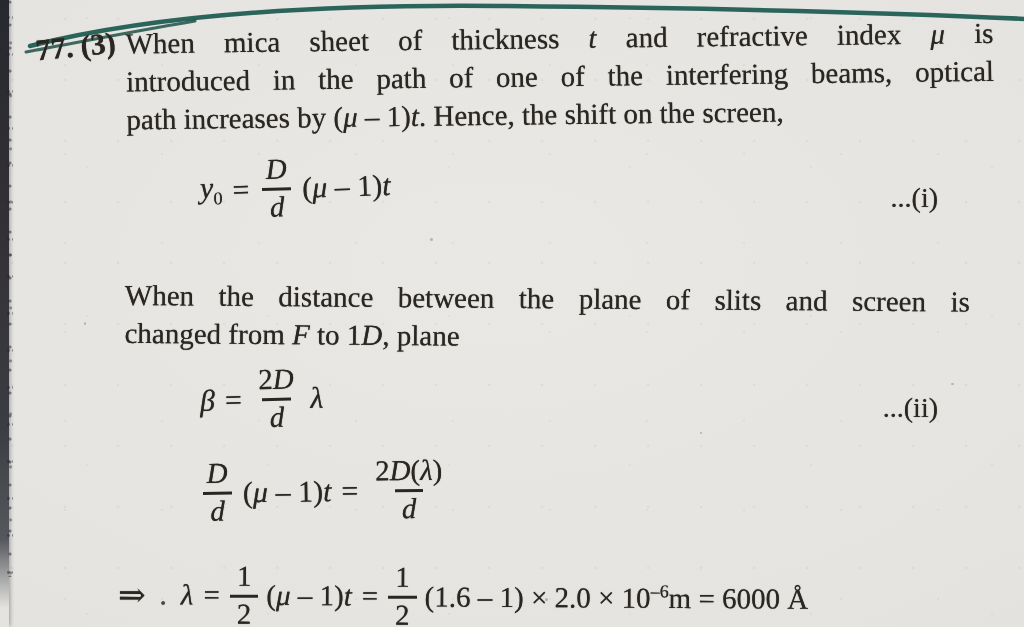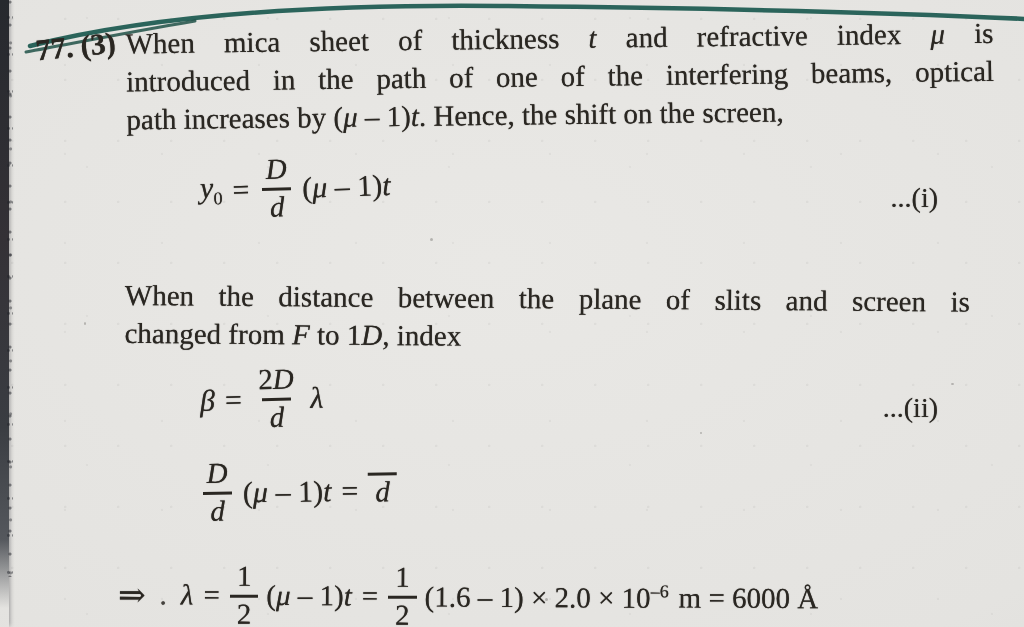--- a/index.html
+++ b/index.html
@@ -58,21 +58,21 @@
   .frac .num{padding:0 7px 3px;}
   .frac .den{border-top:3px solid #2a2722;padding:2px 7px 0;}
   .mo{margin:0 10px;}
   .run{white-space:pre;margin-left:8px;}
   .vgroup{white-space:nowrap;}
   sub{font-size:.6em;}
   sup{font-size:.62em;}
   .imp{font-size:33px;margin-right:14px;}
   .dot{margin-right:14px;opacity:.85;}
   .lam{margin-left:9px;}
-  .tail{margin-left:10px;white-space:pre;}
+  .tail{white-space:pre;}
 </style>
 </head>
 <body>
 
 <div class="page">
 
   <div class="edge"></div>
   <div class="edge-noise"></div>
 
   <svg class="pen" width="1024" height="70" viewBox="0 0 1024 70">
@@ -112,21 +112,21 @@
       <span class="run"><span>(</span><i>μ</i><span> – 1)</span><i>t</i></span>
     </div>
     <span class="eq-label">...(i)</span>
   </div>
 
   <div class="para2">
     <div class="tline just"><span>When the distance between the plane of slits and screen is</span></div>
     <div class="tline">
       <span>changed from</span>
       <i>F</i>
-      <span>to 1</span><i>D</i><span>, index</span>
+      <span>to 1</span><i>D</i><span>, plane</span>
     </div>
   </div>
 
   <div class="eq-row eq2">
     <div class="eq-content">
       <i>β</i>
       <span class="mo">=</span>
       <span class="frac">
           <span class="num"><span>2</span><i>D</i></span>
           <span class="den"><i>d</i></span>
@@ -138,20 +138,21 @@
 
   <div class="eq-row eq3">
     <div class="eq-content">
       <span class="frac">
           <span class="num"><i>D</i></span>
           <span class="den"><i>d</i></span>
         </span>
       <span class="run"><span>(</span><i>μ</i><span> – 1)</span><i>t</i></span>
       <span class="mo">=</span>
       <span class="frac">
+          <span class="num"><span>2</span><i>D</i><span>(</span><i>λ</i><span>)</span></span>
           <span class="den"><i>d</i></span>
         </span>
     </div>
   </div>
 
   <div class="eq-row eq4">
     <div class="eq-content">
       <span class="imp">⇒</span>
       <span class="dot">.</span>
       <i>λ</i>

